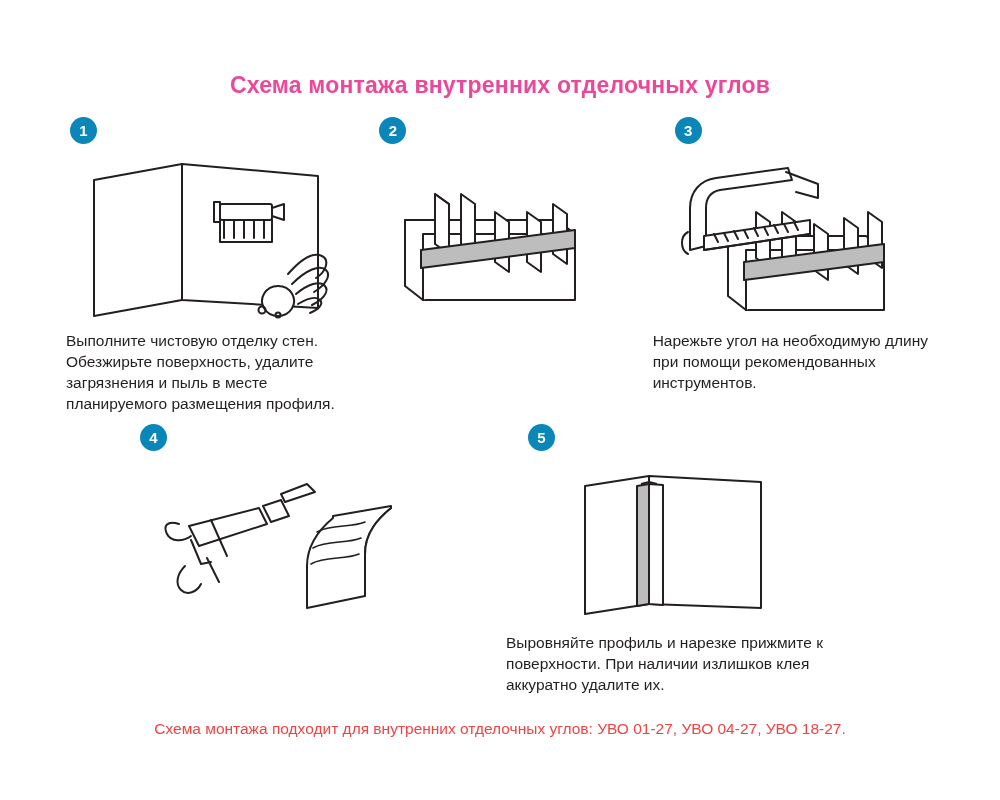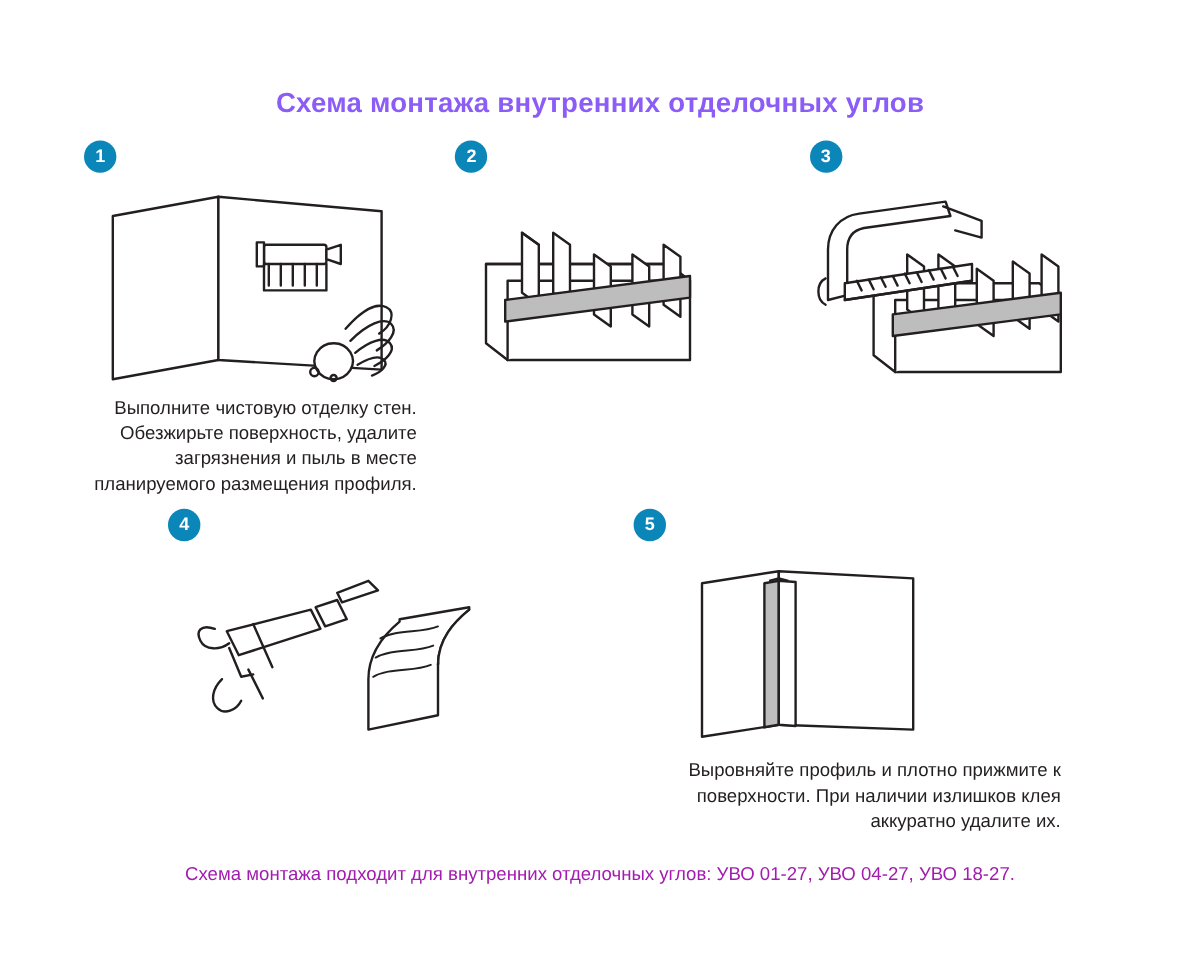--- a/index.html
+++ b/index.html
@@ -18,21 +18,21 @@
     position: relative;
     width: 1000px;
     height: 800px;
     background: #ffffff;
     box-sizing: border-box;
   }
   .title {
     text-align: center;
     font-size: 23px;
     font-weight: bold;
-    color: #8b5cf6;
+    color: #ec4899;
     letter-spacing: 0.2px;
     padding-top: 72px;
   }
   .row {
     display: flex;
     justify-content: center;
     align-items: flex-start;
   }
   .row-top {
     margin-top: 18px;
@@ -62,34 +62,34 @@
     margin: 0 0 6px 0;
   }
   .art {
     height: 180px;
     display: flex;
     align-items: center;
     justify-content: center;
   }
   .row-bottom .art { height: 175px; }
   .caption {
-    text-align: right;
+    text-align: left;
     font-size: 15.5px;
     line-height: 21px;
     color: #231f20;
     padding: 0 6px;
   }
   .footer {
     position: absolute;
     left: 0;
     right: 0;
     bottom: 62px;
     text-align: center;
     font-size: 15.5px;
-    color: #a21caf;
+    color: #ef4444;
   }
   
   .b1 { margin-left: 10px; }
   .b2 { margin-left: 26px; }
   .b3 { margin-left: 28px; }
   .b4 { margin-left: 30px; }
   .b5 { margin-left: 28px; }
 </style>
 </head>
 <body>
@@ -166,20 +166,21 @@
             <path d="M76 104 L216 86 L216 104 L76 122 Z" fill="none"></path>
             <path d="M22 92 L22 50 C22 34 32 22 48 20 L120 10 L124 22 L52 32 C42 34 38 40 38 50 L38 88 Z" fill="#ffffff"></path>
             <path d="M118 14 L150 26 L150 40 L128 34"></path>
             <path d="M36 92 L142 76 L142 62 L36 78 Z" fill="#ffffff"></path>
             <path d="M36 92 L142 76"></path>
             <path d="M46 76 l4 8 M56 75 l4 8 M66 73 l4 8 M76 72 l4 8 M86 70 l4 8 M96 69 l4 8 M106 67 l4 8 M116 66 l4 8 M126 64 l4 8"></path>
             <path d="M20 96 C12 92 12 78 20 74"></path>
           </g>
         </svg>
       </div>
+      <div class="caption">Нарежьте угол на необходимую длину при помощи рекомендованных инструментов.</div>
     </div>
 
   </div>
 
   <div class="row row-bottom">
 
     <div class="step">
       <div class="badge b4">4</div>
       <div class="art">
         <svg width="300" height="165" viewBox="0 0 300 165">
@@ -210,20 +211,20 @@
         <svg width="300" height="165" viewBox="0 0 300 165">
           <g fill="#ffffff" stroke="#231f20" stroke-width="2" stroke-linejoin="round" stroke-linecap="round">
             <path d="M40 24 L104 14 L104 142 L40 152 Z"></path>
             <path d="M104 14 L216 20 L216 146 L104 142 Z"></path>
           </g>
           <path d="M92 24 L104 22 L104 142 L92 144 Z" fill="#bdbdbd" stroke="#231f20" stroke-width="2" stroke-linejoin="round"></path>
           <path d="M104 22 L118 23 L118 143 L104 142 Z" fill="#ffffff" stroke="#231f20" stroke-width="2" stroke-linejoin="round"></path>
           <path d="M96 22 L104 20 L112 22" fill="none" stroke="#231f20" stroke-width="2" stroke-linejoin="round"></path>
         </svg>
       </div>
-      <div class="caption">Выровняйте профиль и плотно прижмите к поверхности. При наличии излишков клея аккуратно удалите их.</div>
+      <div class="caption">Выровняйте профиль и нарезке прижмите к поверхности. При наличии излишков клея аккуратно удалите их.</div>
     </div>
 
   </div>
 
   <div class="footer">Схема монтажа подходит для внутренних отделочных углов: УВО 01-27, УВО 04-27, УВО 18-27.</div>
 
 </div>
 
 </body></html>

